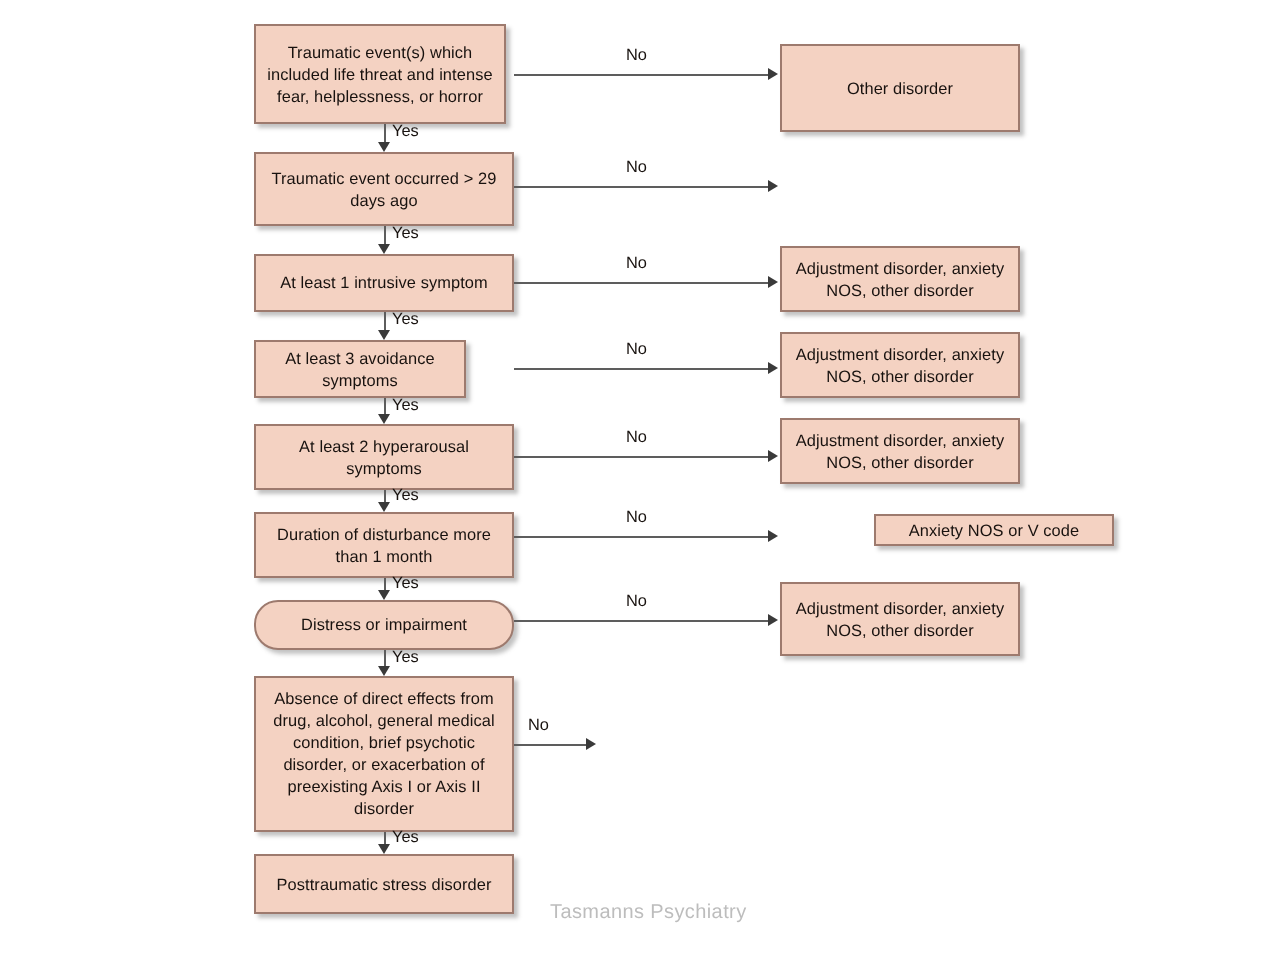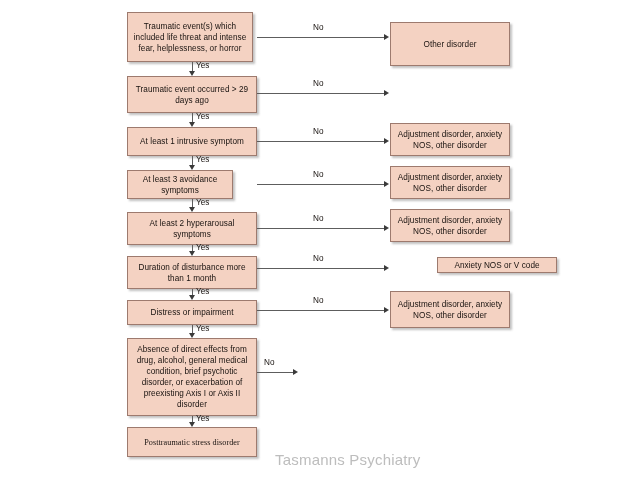--- a/index.html
+++ b/index.html
@@ -56,21 +56,21 @@
     border-top:5px solid #3a3a3a;
   }
   .edge-label{
     position:absolute;
     font-size:8.2px;
     color:#18120f;
     white-space:nowrap;
   }
   .watermark{
     position:absolute;
-    font-size:15px;
+    font-size:10px;
     color:#bdbdbd;
     white-space:nowrap;
     letter-spacing:0.2px;
   }
 </style>
 </head>
 <body>
 
 <div id="canvas">
 
@@ -91,29 +91,29 @@
   </div>
 
   <div class="node" style="left:127px;top:212px;width:130px;height:33px;">
     <span>At least 2 hyperarousal symptoms</span>
   </div>
 
   <div class="node" style="left:127px;top:256px;width:130px;height:33px;">
     <span>Duration of disturbance more than 1 month</span>
   </div>
 
-  <div class="node" style="left:127px;top:300px;width:130px;height:25px;">
+  <div class="node" style="left:127px;top:300px;width:130px;height:25px;border-radius:12px;">
     <span>Distress or impairment</span>
   </div>
 
   <div class="node" style="left:127px;top:338px;width:130px;height:78px;">
     <span>Absence of direct effects from drug, alcohol, general medical condition, brief psychotic disorder, or exacerbation of preexisting Axis I or Axis II disorder</span>
   </div>
 
-  <div class="node" style="left:127px;top:427px;width:130px;height:30px;font-family:Liberation Serif, serif;">
+  <div class="node" style="left:127px;top:427px;width:130px;height:30px;">
     <span>Posttraumatic stress disorder</span>
   </div>
 
   <div class="node" style="left:390px;top:22px;width:120px;height:44px;">
     <span>Other disorder</span>
   </div>
 
 
   <div class="node" style="left:390px;top:123px;width:120px;height:33px;">
     <span>Adjustment disorder, anxiety NOS, other disorder</span>

